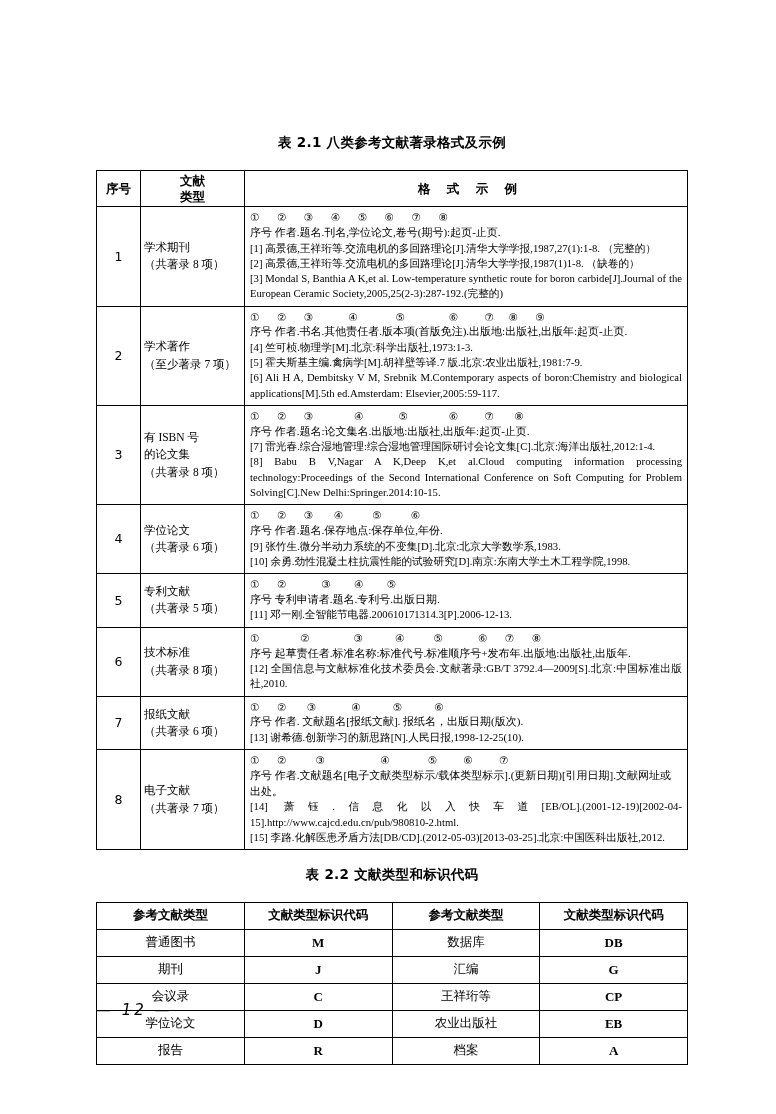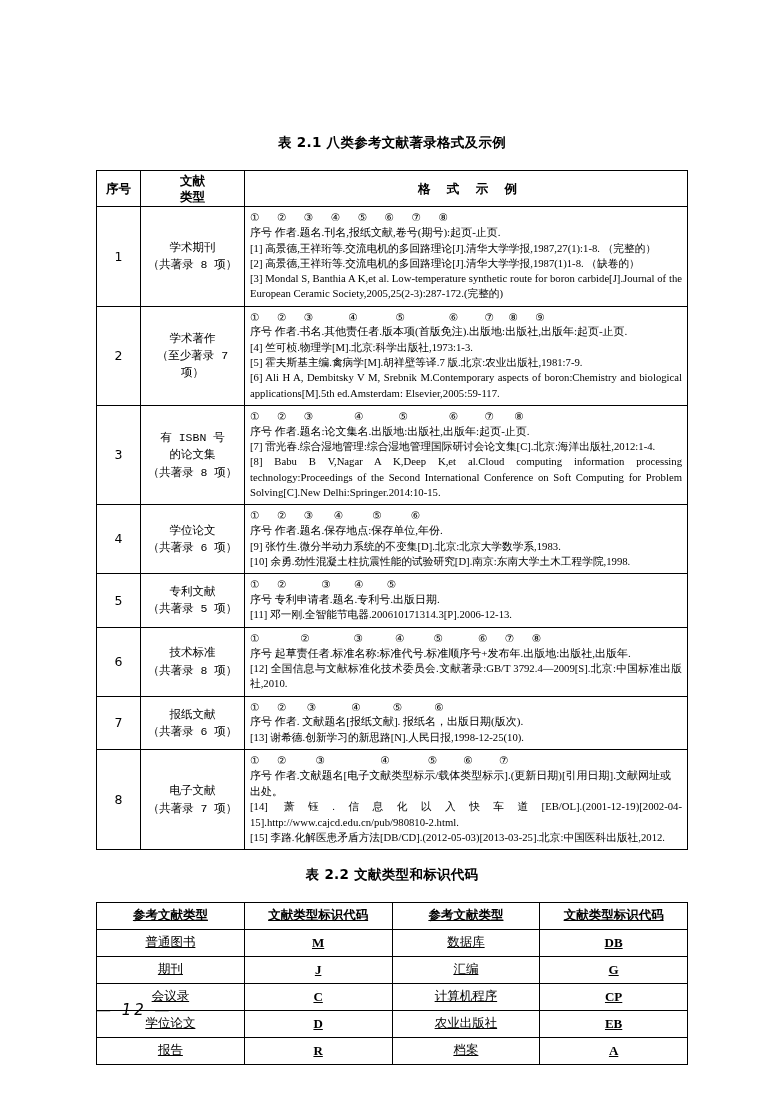--- a/index.html
+++ b/index.html
@@ -59,23 +59,22 @@
     padding-left: 12px;
   }
   .col-no { width: 44px; }
   .col-type { width: 104px; }
   .cell-no {
     text-align: center;
     font-size: 12.5px;
     font-family: "DejaVu Sans", "Liberation Sans", sans-serif;
   }
   .cell-type {
-    text-align: center;
     font-size: 11.5px;
-    font-family: Liberation Mono, monospace;
+    font-family: Liberation Serif, serif;
     line-height: 1.5;
   }
   .cell-fmt {
     font-size: 11px;
     line-height: 1.42;
     padding: 3px 5px 4px 5px !important;
   }
   .numline {
     font-size: 10.5px;
     letter-spacing: 0px;
@@ -90,21 +89,20 @@
     font-size: 10.7px;
     text-align: justify;
   }
 
   
   .t2wrap { margin-top: 16px; }
   table.t2 {
     border-collapse: collapse;
     width: 100%;
     table-layout: fixed;
-    text-decoration: underline;
   }
   table.t2 td {
     border: 1px solid #000;
     text-align: center;
     font-family: "DejaVu Sans", "Liberation Sans", sans-serif;
     font-size: 12.5px;
     padding: 4px 2px;
     height: 18px;
   }
   table.t2 td.code {
@@ -149,24 +147,24 @@
           <td class="hdr">序号</td>
           <td class="hdr">文献<br>类型</td>
           <td class="hdr spaced">格  式  示  例</td>
         </tr>
 
         <tr>
           <td class="cell-no">1</td>
           <td class="cell-type">学术期刊<br>（共著录 8 项）</td>
           <td class="cell-fmt">
             <div class="numline">①      ②      ③      ④      ⑤      ⑥      ⑦      ⑧</div>
-            <div class="fmtline">序号  作者.题名.刊名,报纸文献,卷号(期号):起页-止页.</div>
+            <div class="fmtline">序号  作者.题名.刊名,学位论文,卷号(期号):起页-止页.</div>
             <div class="exline">[1] 高景德,王祥珩等.交流电机的多回路理论[J].清华大学学报,1987,27(1):1-8.     （完整的）</div>
             <div class="exline">[2] 高景德,王祥珩等.交流电机的多回路理论[J].清华大学学报,1987(1)1-8.         （缺卷的）</div>
-            <div class="exline">[3] Mondal S, Banthia A K,et al. Low-temperature synthetic route for boron carbide[J].Journal of the European Ceramic Society,2005,25(2-3):287-172.(完整的)</div>
+            <div class="exline">[3] Mondal S, Banthia A K,et al. Low-temperature synthetic route for boron carbide[J].Journal of the European Ceramic Society,2005,25(2-3):287-192.(完整的)</div>
           </td>
         </tr>
 
         <tr>
           <td class="cell-no">2</td>
           <td class="cell-type">学术著作<br>（至少著录 7 项）</td>
           <td class="cell-fmt">
             <div class="numline">①      ②      ③            ④             ⑤               ⑥         ⑦     ⑧      ⑨</div>
             <div class="fmtline">序号  作者.书名.其他责任者.版本项(首版免注).出版地:出版社,出版年:起页-止页.</div>
             <div class="exline">[4] 竺可桢.物理学[M].北京:科学出版社,1973:1-3.</div>
@@ -264,21 +262,21 @@
           </tr>
           <tr>
             <td>期刊</td>
             <td class="code">J</td>
             <td>汇编</td>
             <td class="code">G</td>
           </tr>
           <tr>
             <td>会议录</td>
             <td class="code">C</td>
-            <td>计算机程序</td>
+            <td>王祥珩等</td>
             <td class="code">CP</td>
           </tr>
           <tr>
             <td>学位论文</td>
             <td class="code">D</td>
             <td>农业出版社</td>
             <td class="code">EB</td>
           </tr>
           <tr>
             <td>报告</td>

